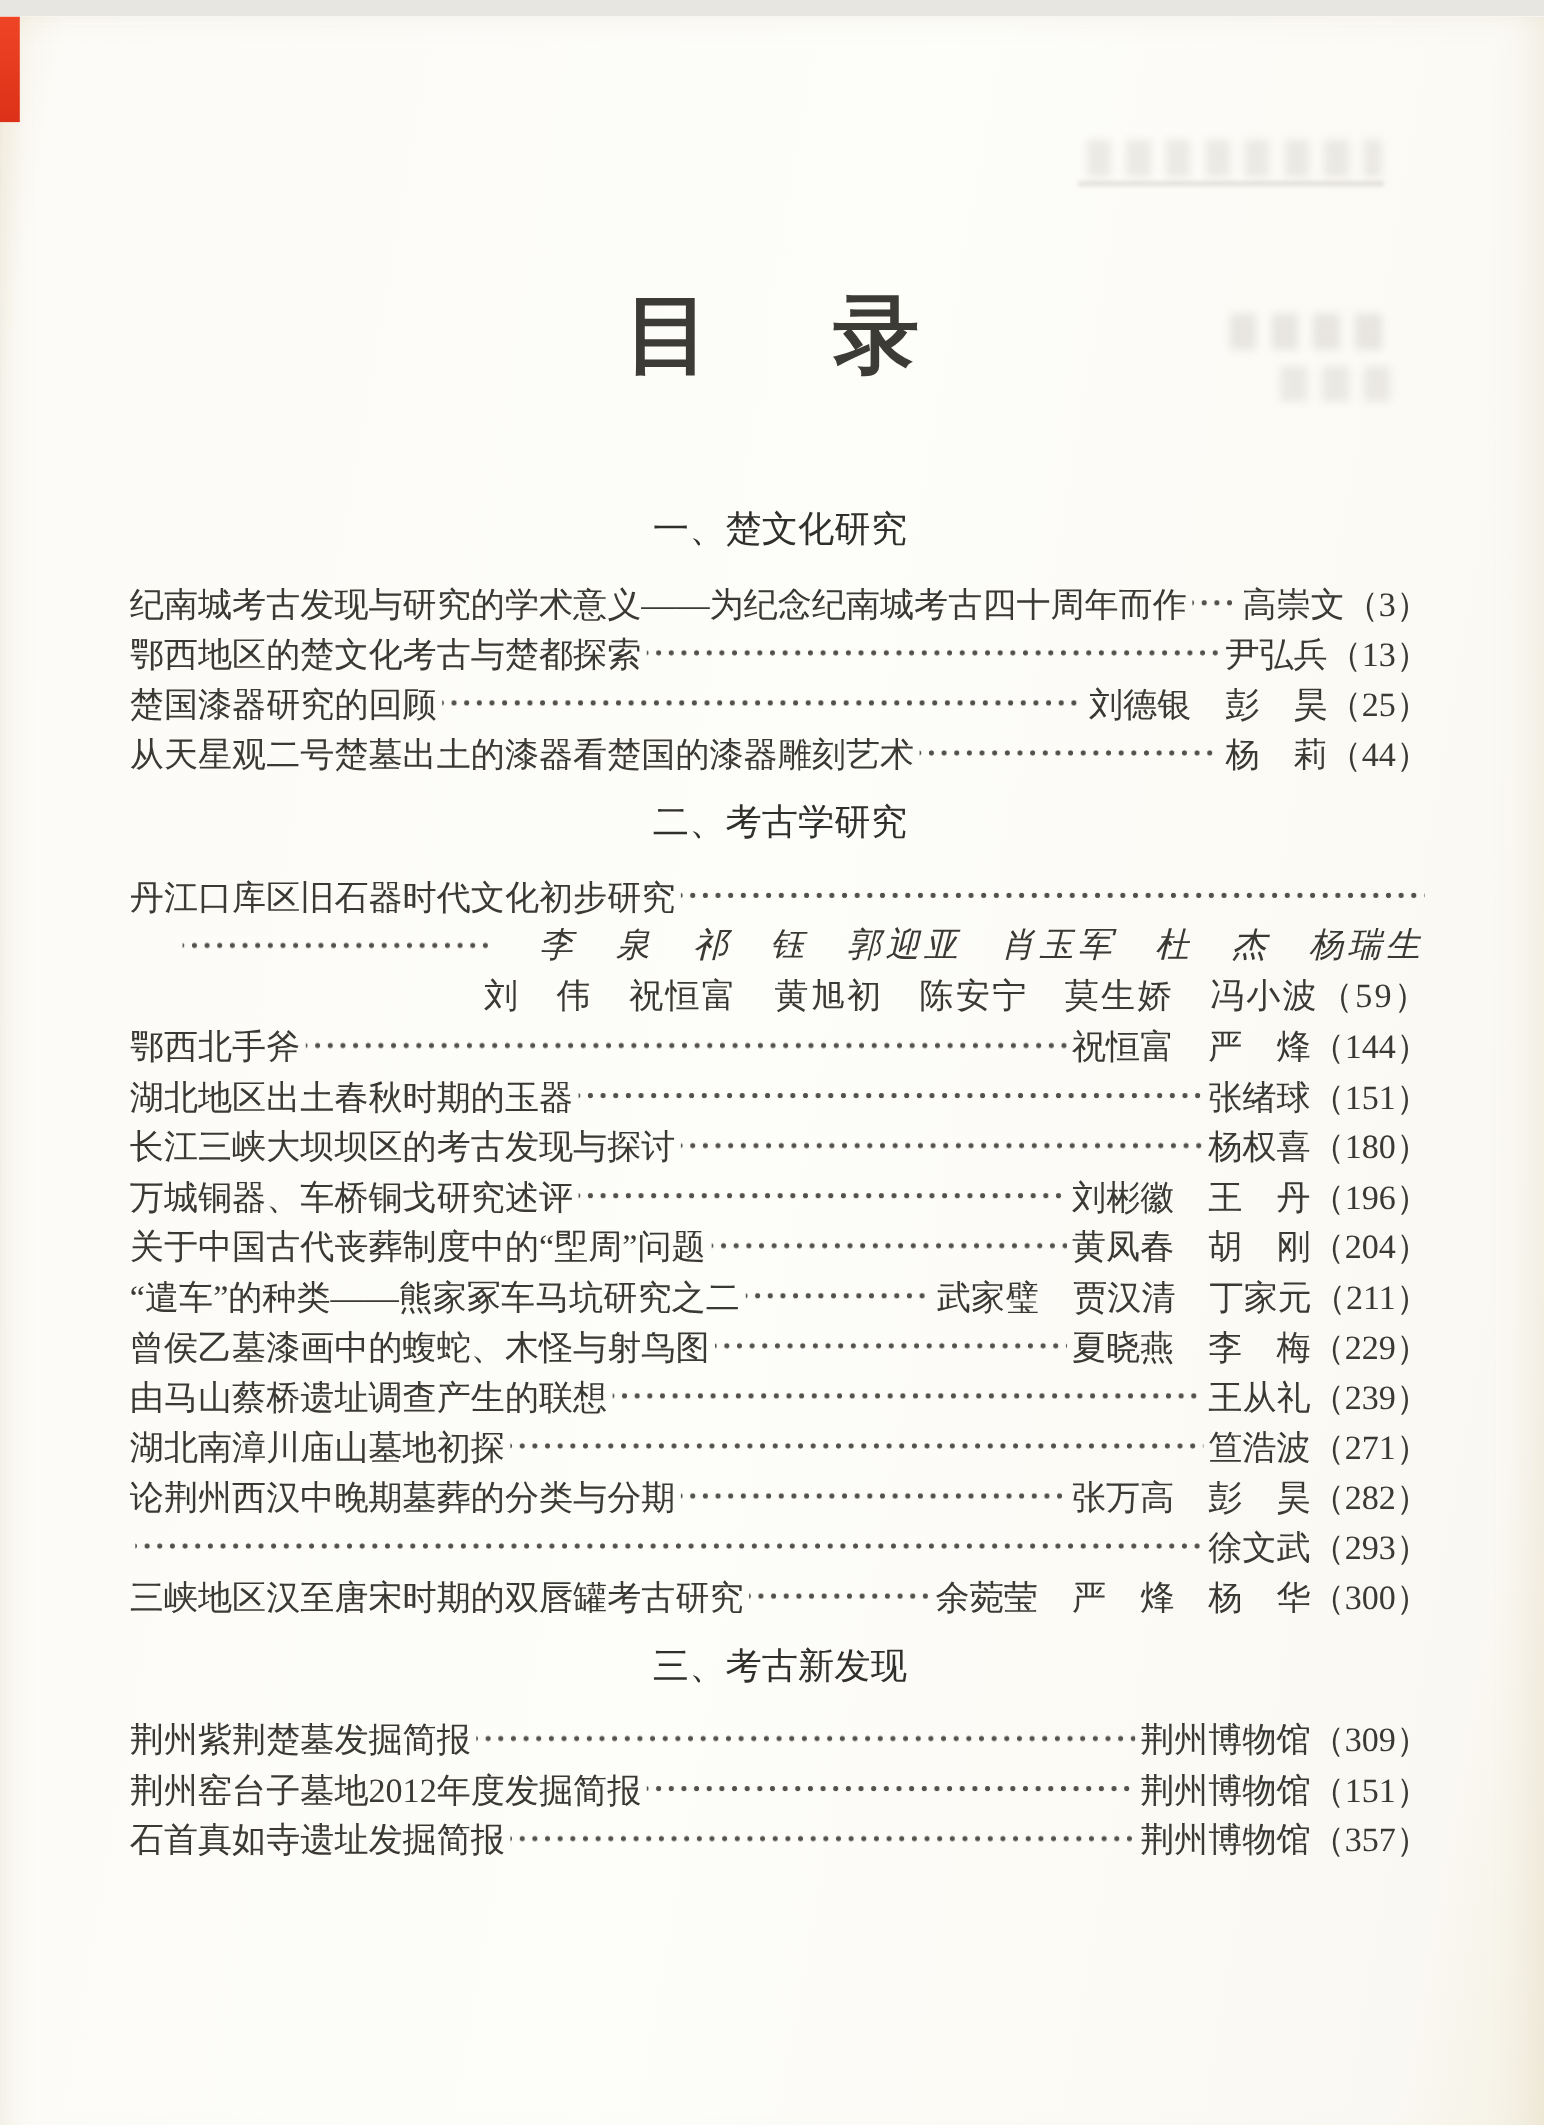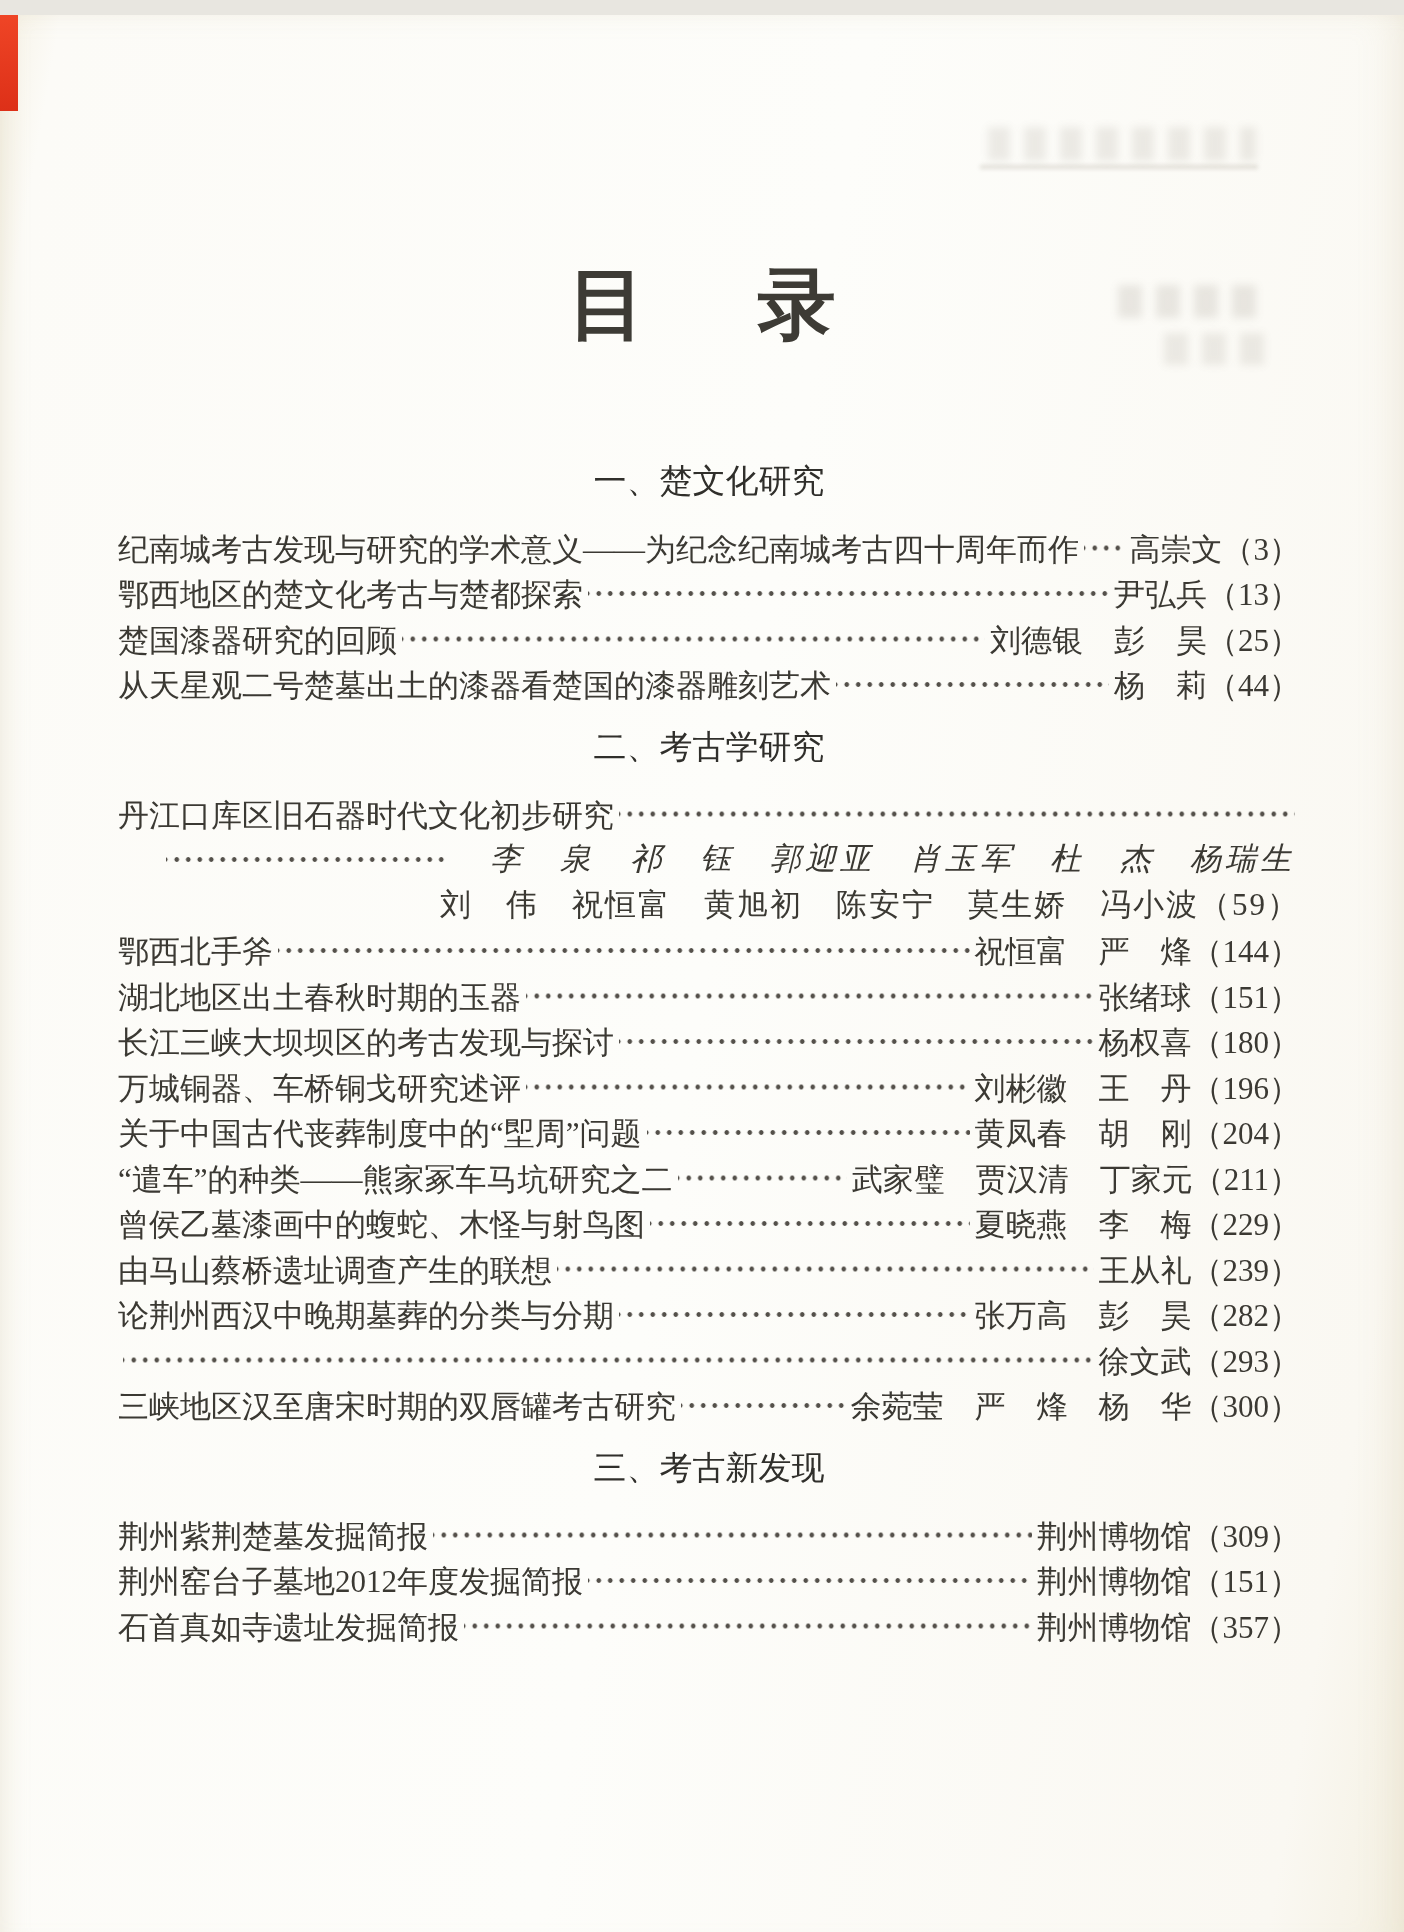--- a/index.html
+++ b/index.html
@@ -153,20 +153,26 @@
         <span class="a">夏晓燕　李　梅</span>
         <span class="p">（229）</span>
       </div>
       <div class="row">
         <span class="t">由马山蔡桥遗址调查产生的联想</span>
         <span class="leader"></span>
         <span class="a">王从礼</span>
         <span class="p">（239）</span>
       </div>
       <div class="row">
+        <span class="t">湖北南漳川庙山墓地初探</span>
+        <span class="leader"></span>
+        <span class="a">笪浩波</span>
+        <span class="p">（271）</span>
+      </div>
+      <div class="row">
         <span class="t">论荆州西汉中晚期墓葬的分类与分期</span>
         <span class="leader"></span>
         <span class="a">张万高　彭　昊</span>
         <span class="p">（282）</span>
       </div>
       <div class="row">
         <span class="leader"></span>
         <span class="a">徐文武</span>
         <span class="p">（293）</span>
       </div>

